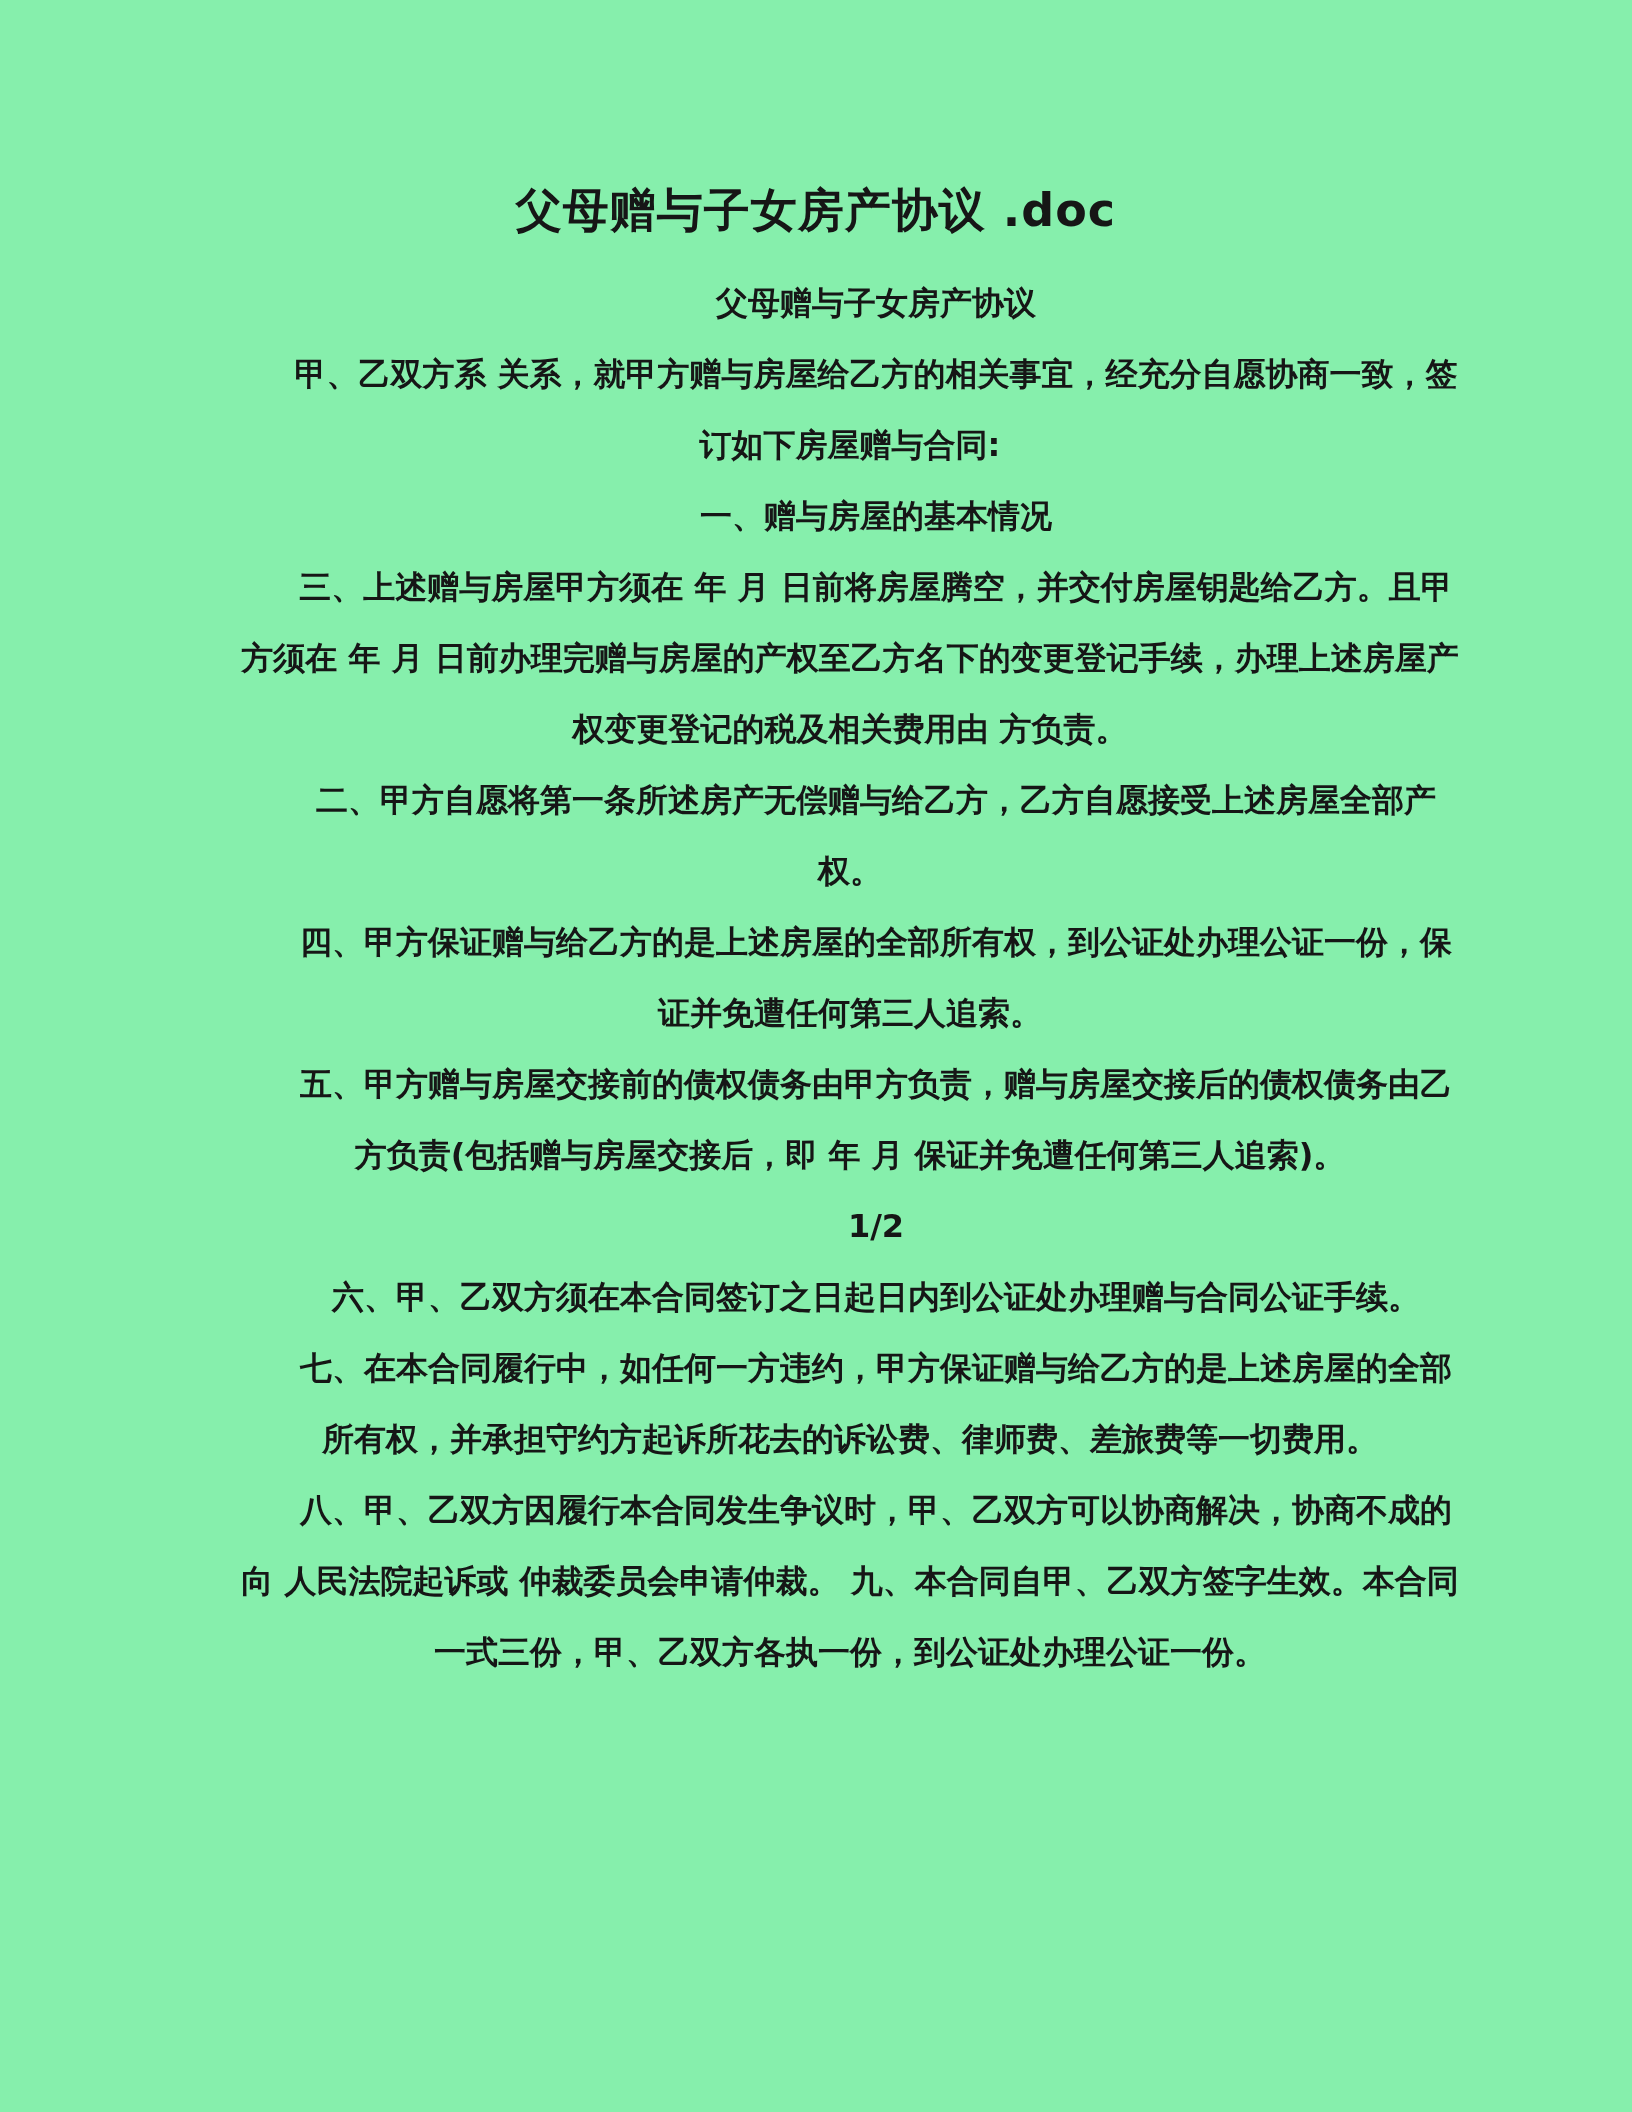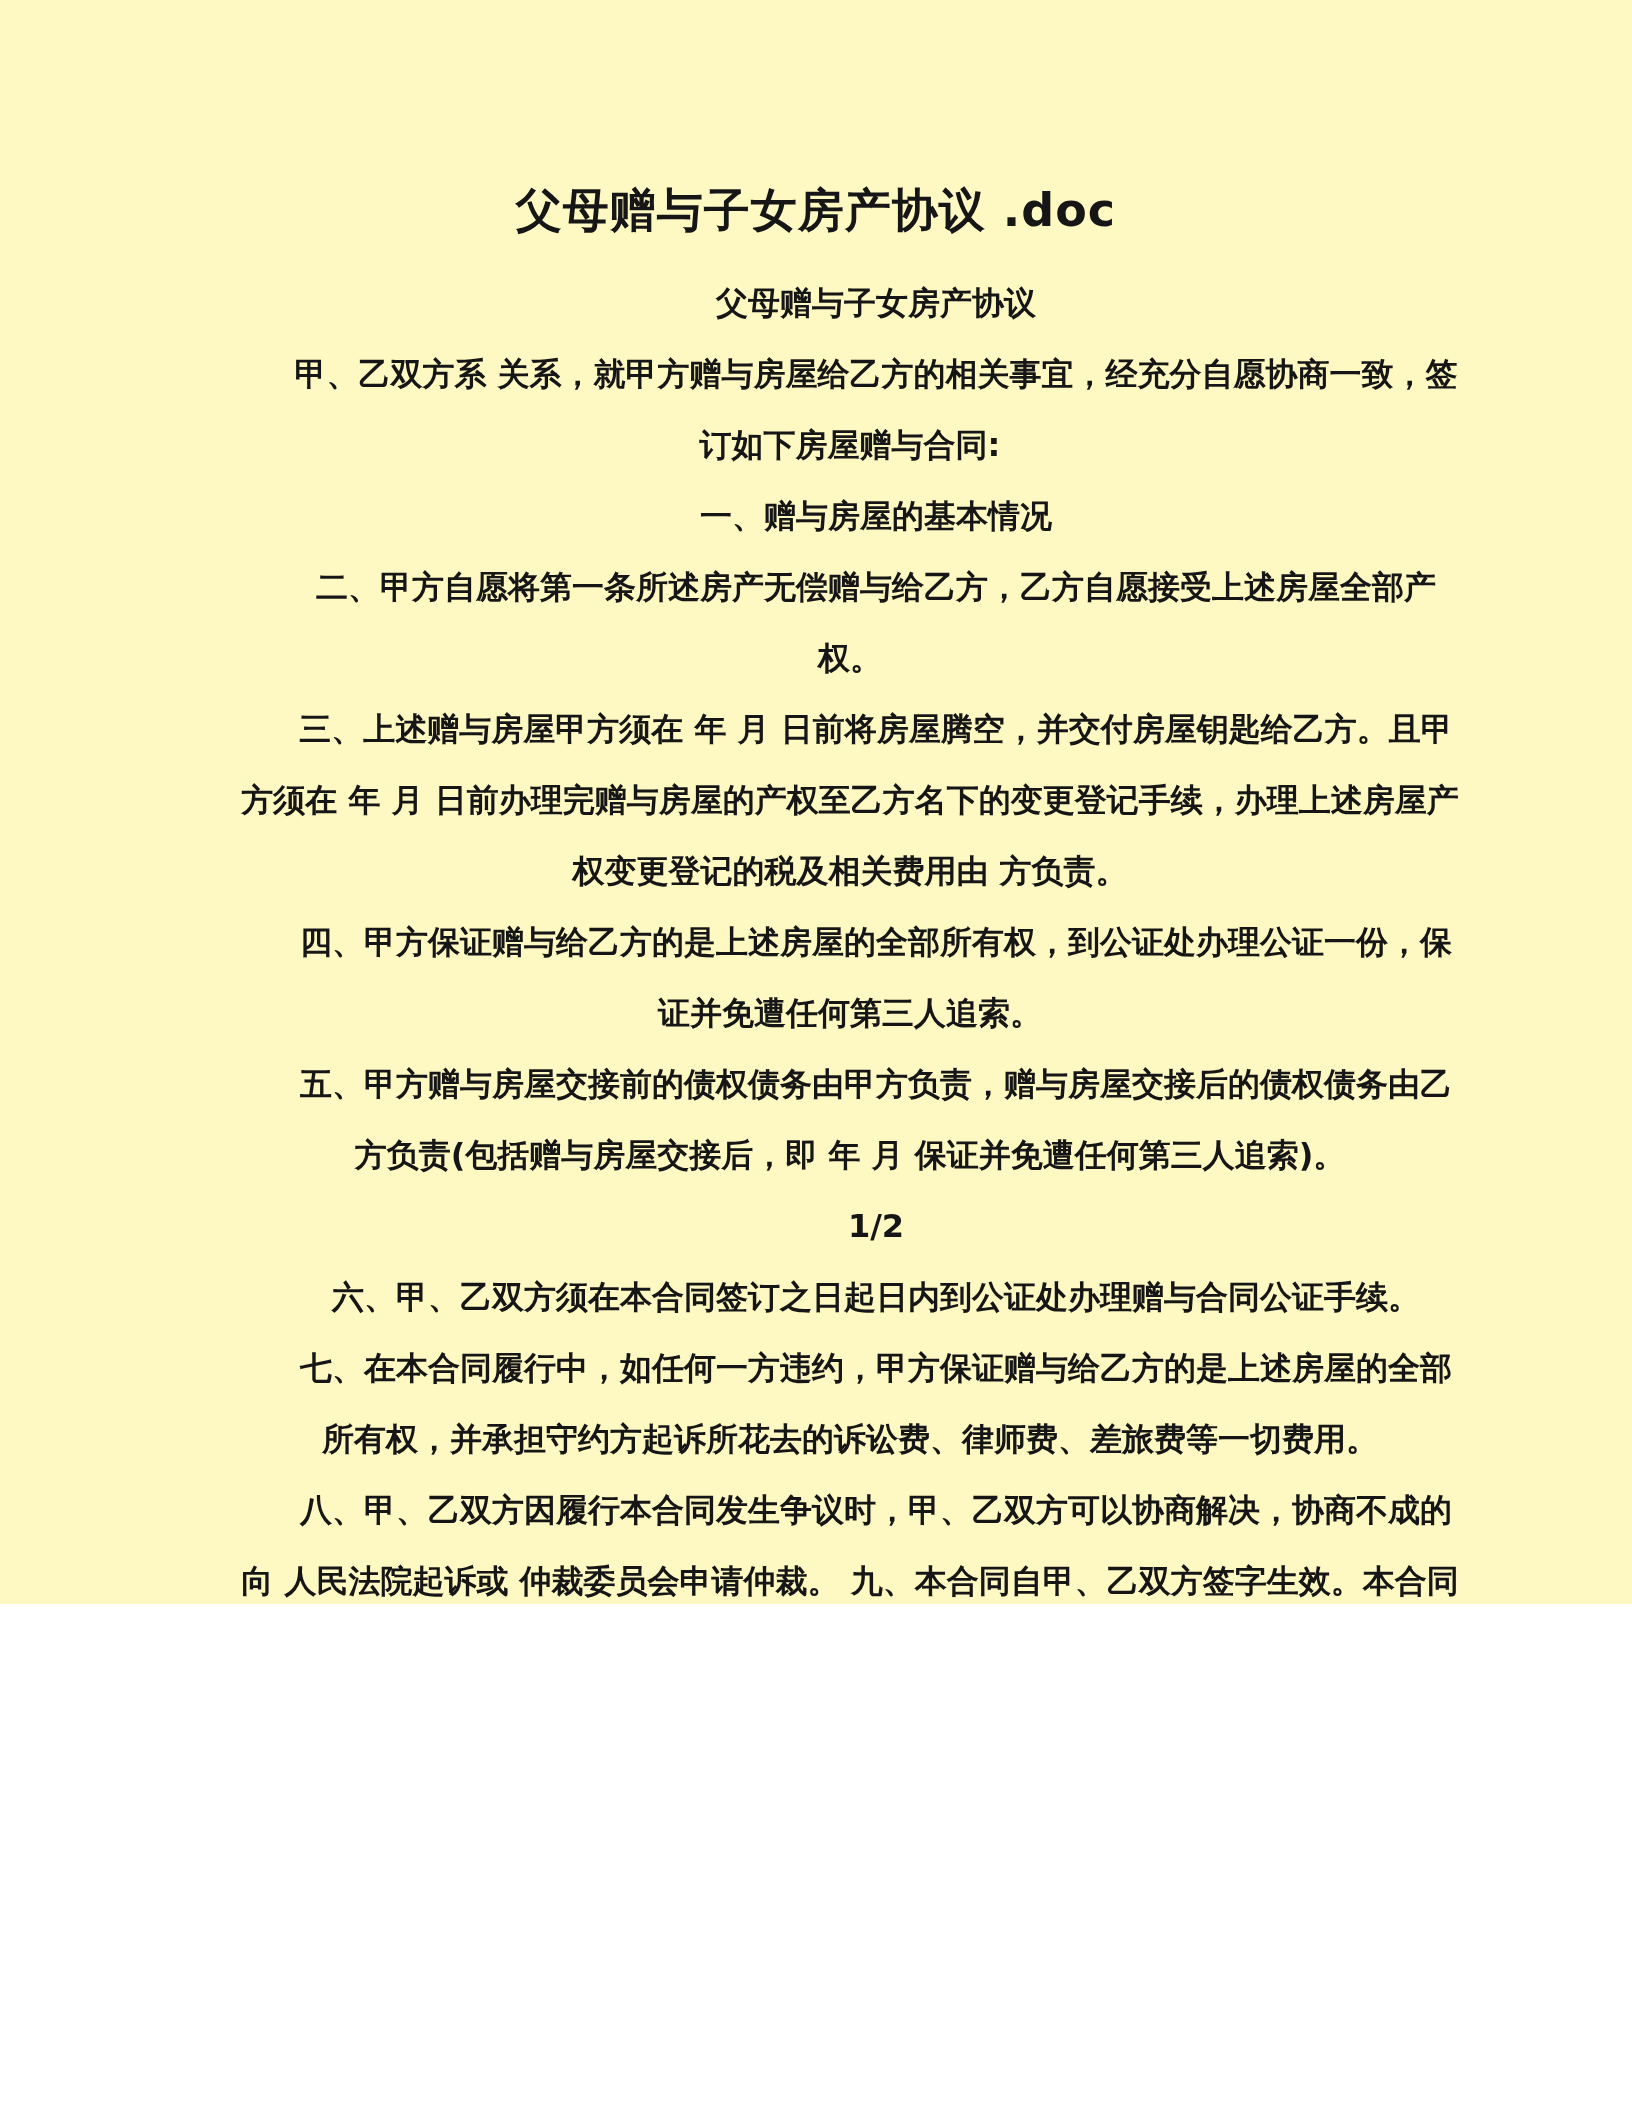--- a/index.html
+++ b/index.html
@@ -3,22 +3,22 @@
 <meta charset="utf-8">
 <style>
   html, body {
     margin: 0;
     padding: 0;
     background: #ffffff;
   }
   .page {
     position: relative;
     width: 1632px;
-    height: 1604px;
-    background: #fef9c3;
+    height: 2112px;
+    background: #86efac;
     overflow: hidden;
     font-family: "DejaVu Sans", sans-serif;
     color: #161616;
     box-sizing: border-box;
   }
   .doc-title {
     padding-top: 170px;
     text-align: center;
     font-size: 46px;
     font-weight: 700;
@@ -47,22 +47,22 @@
 <body>
 
 <div class="page">
 
   <div class="doc-title">父母赠与子女房产协议 .doc</div>
 
   <div class="doc-body">
     <p class="para">父母赠与子女房产协议</p>
     <p class="para">甲、乙双方系 关系，就甲方赠与房屋给乙方的相关事宜，经充分自愿协商一致，签订如下房屋赠与合同:</p>
     <p class="para">一、赠与房屋的基本情况</p>
+    <p class="para">三、上述赠与房屋甲方须在 年 月 日前将房屋腾空，并交付房屋钥匙给乙方。且甲方须在 年 月 日前办理完赠与房屋的产权至乙方名下的变更登记手续，办理上述房屋产权变更登记的税及相关费用由 方负责。</p>
     <p class="para">二、甲方自愿将第一条所述房产无偿赠与给乙方，乙方自愿接受上述房屋全部产权。</p>
-    <p class="para">三、上述赠与房屋甲方须在 年 月 日前将房屋腾空，并交付房屋钥匙给乙方。且甲方须在 年 月 日前办理完赠与房屋的产权至乙方名下的变更登记手续，办理上述房屋产权变更登记的税及相关费用由 方负责。</p>
     <p class="para">四、甲方保证赠与给乙方的是上述房屋的全部所有权，到公证处办理公证一份，保证并免遭任何第三人追索。</p>
     <p class="para">五、甲方赠与房屋交接前的债权债务由甲方负责，赠与房屋交接后的债权债务由乙方负责(包括赠与房屋交接后，即 年 月 保证并免遭任何第三人追索)。</p>
     <p class="para">1/2</p>
     <p class="para">六、甲、乙双方须在本合同签订之日起日内到公证处办理赠与合同公证手续。</p>
     <p class="para">七、在本合同履行中，如任何一方违约，甲方保证赠与给乙方的是上述房屋的全部所有权，并承担守约方起诉所花去的诉讼费、律师费、差旅费等一切费用。</p>
     <p class="para">八、甲、乙双方因履行本合同发生争议时，甲、乙双方可以协商解决，协商不成的向 人民法院起诉或 仲裁委员会申请仲裁。 九、本合同自甲、乙双方签字生效。本合同一式三份，甲、乙双方各执一份，到公证处办理公证一份。</p>
   </div>
 
 </div>
 

